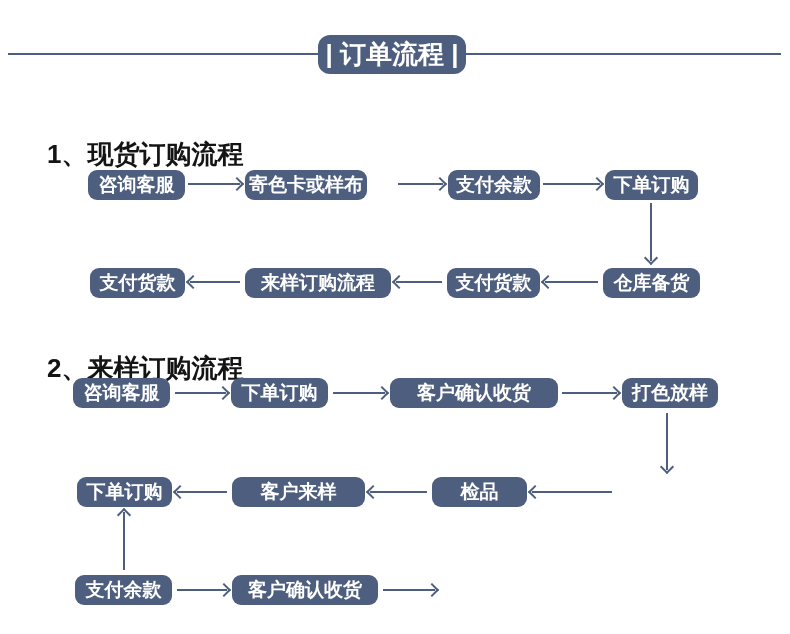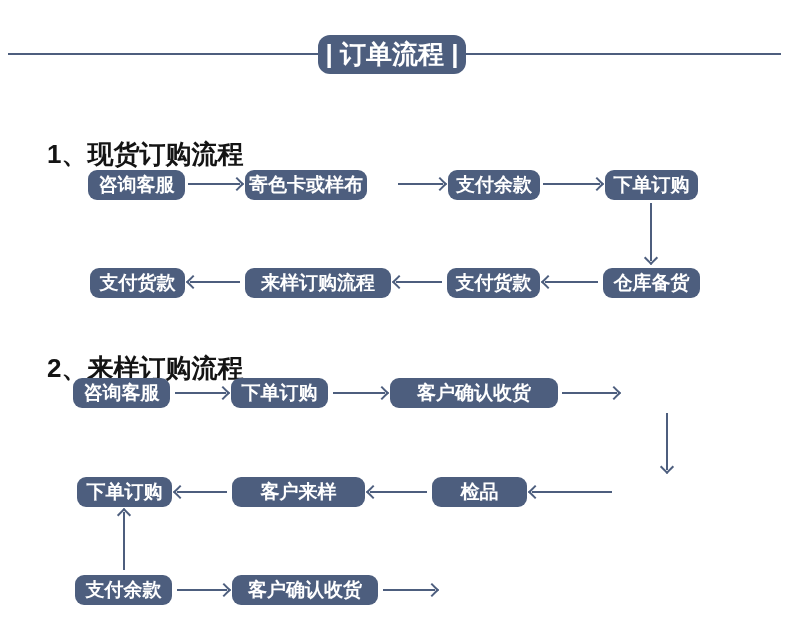--- a/index.html
+++ b/index.html
@@ -68,20 +68,21 @@
 
   <div class="arrow h head-left" style="left:190px;top:281px;width:50px"></div>
   <div class="arrow h head-left" style="left:396px;top:281px;width:46px"></div>
   <div class="arrow h head-left" style="left:545px;top:281px;width:53px"></div>
 
   <div class="sec-heading" style="left:47px;top:323px">2、来样订购流程</div>
 
   <div class="node" style="left:73px;top:378px;width:97px">咨询客服</div>
   <div class="node" style="left:231px;top:378px;width:97px">下单订购</div>
   <div class="node" style="left:390px;top:378px;width:168px">客户确认收货</div>
+  <div class="node" style="left:622px;top:378px;width:96px">打色放样</div>
 
   <div class="arrow h head-right" style="left:175px;top:392px;width:51px"></div>
   <div class="arrow h head-right" style="left:333px;top:392px;width:52px"></div>
   <div class="arrow h head-right" style="left:562px;top:392px;width:55px"></div>
 
   <div class="arrow v head-down" style="left:666px;top:413px;height:57px"></div>
 
   <div class="node" style="left:77px;top:477px;width:95px">下单订购</div>
   <div class="node" style="left:232px;top:477px;width:133px">客户来样</div>
   <div class="node" style="left:432px;top:477px;width:95px">检品</div>

